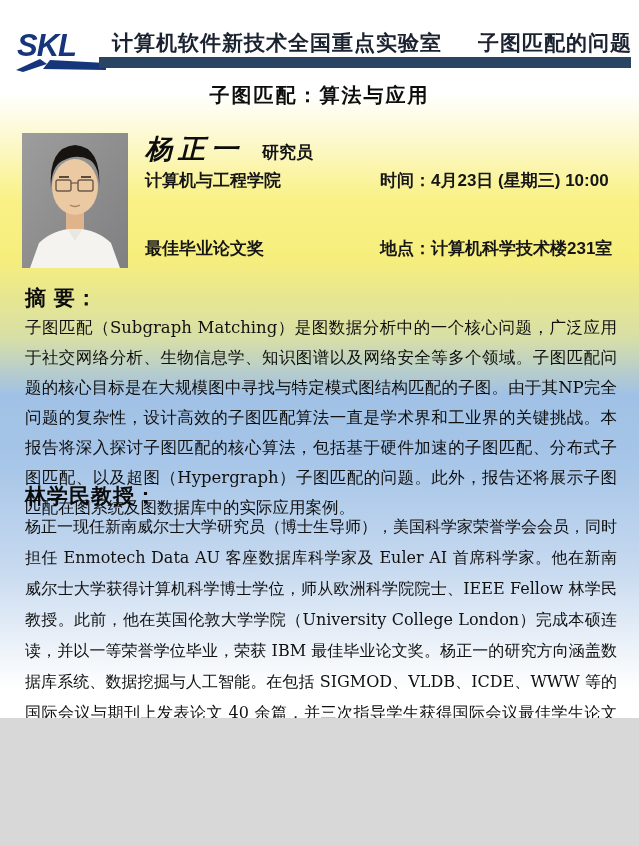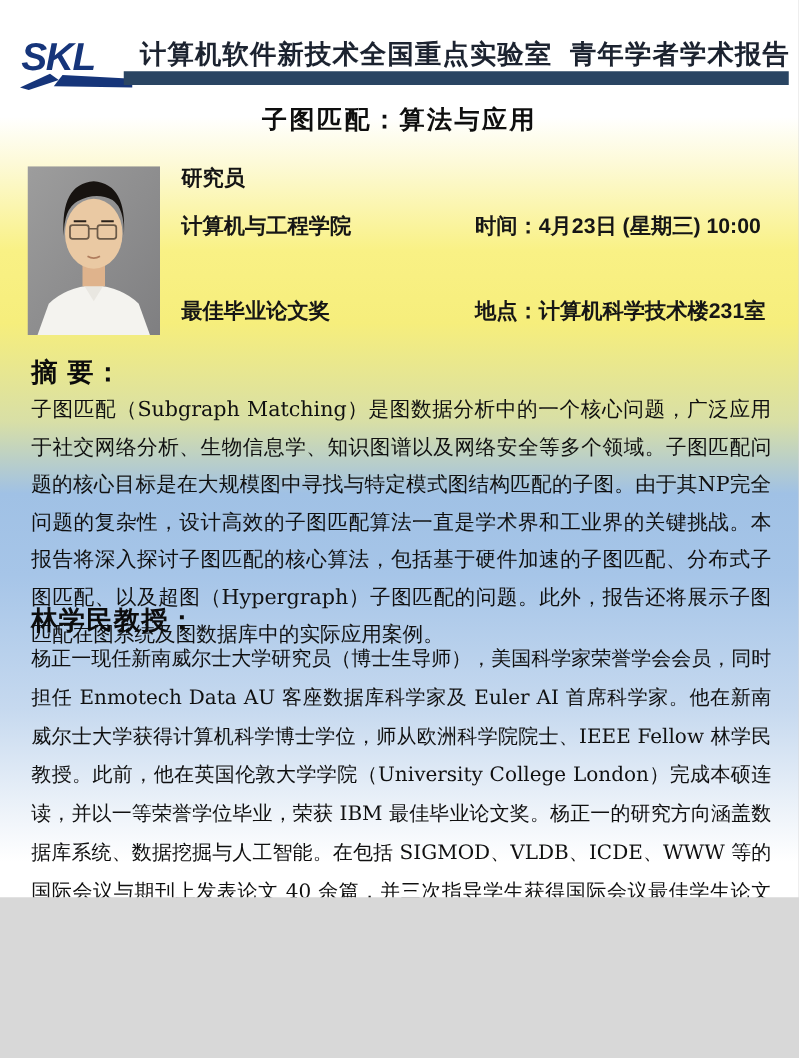--- a/index.html
+++ b/index.html
@@ -76,21 +76,21 @@
 <div id="poster">
 
   <svg id="skl-logo" class="abs" viewBox="0 0 90 48">
     <text x="1" y="31" font-family="Liberation Sans, sans-serif" font-size="31" font-weight="bold" font-style="italic" fill="#16357a" letter-spacing="-1">SKL</text>
     <polygon points="0,45 24,34 31,39 7,47" fill="#16357a"></polygon>
     <polygon points="34,35 90,38 90,45 27,44" fill="#16357a"></polygon>
   </svg>
 
   <div id="header-line" class="abs">
     <span>计算机软件新技术全国重点实验室</span>
-    <span>青年学者学术报告</span>
+    <span>子图匹配的问题</span>
   </div>
   <div id="header-bar" class="abs"></div>
 
   <div id="talk-title" class="abs">子图匹配：算法与应用</div>
 
   <svg id="speaker-photo" class="abs" viewBox="0 0 106 135">
     <defs>
       <linearGradient id="bgGrad" x1="0" y1="0" x2="1" y2="1">
         <stop offset="0" stop-color="#9d9d9d"></stop>
           <stop offset="1" stop-color="#7f7f81"></stop>
@@ -104,20 +104,21 @@
     <path d="M29,56 Q26,14 53,12 Q80,14 77,56 Q78,34 68,27 Q55,20 40,28 Q29,34 29,56 Z" fill="#171310"></path>
     <rect x="34" y="47" width="15" height="11" rx="2" fill="none" stroke="#6b5a48" stroke-width="1.4"></rect>
     <rect x="56" y="47" width="15" height="11" rx="2" fill="none" stroke="#6b5a48" stroke-width="1.4"></rect>
     <line x1="49" y1="50" x2="56" y2="50" stroke="#6b5a48" stroke-width="1.2"></line>
     <line x1="37" y1="44" x2="47" y2="44" stroke="#2a211a" stroke-width="1.5"></line>
     <line x1="59" y1="44" x2="69" y2="44" stroke="#2a211a" stroke-width="1.5"></line>
     <path d="M48,72 Q53,75 58,72" stroke="#b07d5e" stroke-width="1.3" fill="none"></path>
   </svg>
 
   <div id="speaker-name-row" class="abs">
+    <span id="speaker-name">杨正一</span>
     <span id="speaker-title">研究员</span>
   </div>
   <div id="speaker-dept" class="abs info-text">计算机与工程学院</div>
   <div id="time-line" class="abs info-text">时间：4月23日 (星期三) 10:00</div>
   <div id="speaker-univ" class="abs info-text">最佳毕业论文奖</div>
   <div id="place-line" class="abs info-text">地点：计算机科学技术楼231室</div>
 
   <div id="abstract-heading" class="abs section-heading">摘 要：</div>
   <div id="abstract-body" class="abs body-text">子图匹配（Subgraph Matching）是图数据分析中的一个核心问题，广泛应用于社交网络分析、生物信息学、知识图谱以及网络安全等多个领域。子图匹配问题的核心目标是在大规模图中寻找与特定模式图结构匹配的子图。由于其NP完全问题的复杂性，设计高效的子图匹配算法一直是学术界和工业界的关键挑战。本报告将深入探讨子图匹配的核心算法，包括基于硬件加速的子图匹配、分布式子图匹配、以及超图（Hypergraph）子图匹配的问题。此外，报告还将展示子图匹配在图系统及图数据库中的实际应用案例。</div>
 

